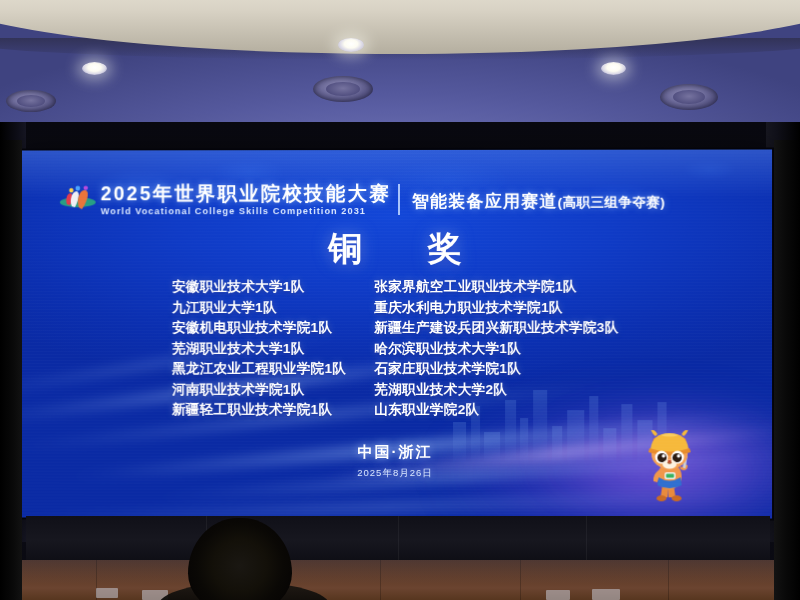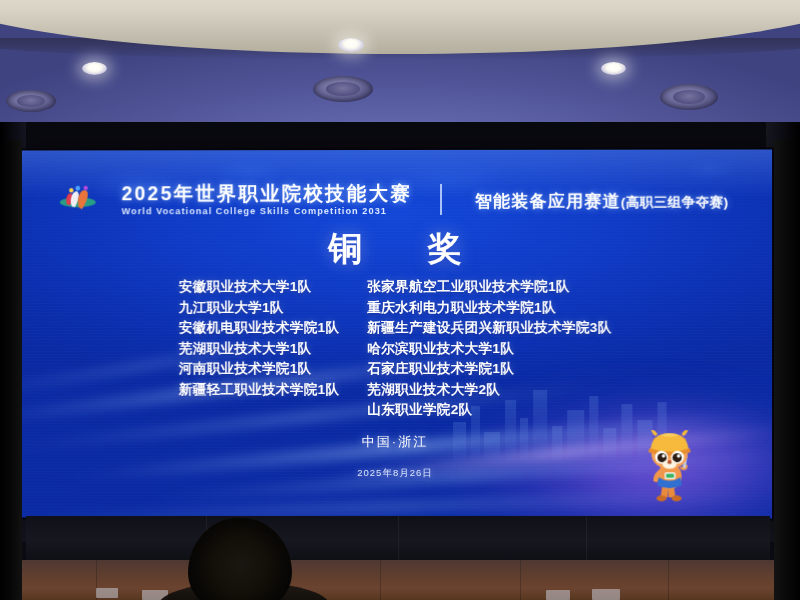--- a/index.html
+++ b/index.html
@@ -98,21 +98,21 @@
   .haze{
     position:absolute;border-radius:50%;filter:blur(22px);
   }
   .skyline{
     position:absolute;right:92px;bottom:56px;width:230px;height:84px;opacity:.30;
   }
   .bldg{position:absolute;bottom:0;background:linear-gradient(180deg,rgba(150,200,255,.55),rgba(80,140,240,.08));}
 
   
   .content{position:absolute;inset:0;}
-  .header{position:absolute;left:38px;top:32px;right:30px;display:flex;align-items:flex-end;gap:24px;}
+  .header{position:absolute;left:38px;top:32px;right:30px;display:flex;align-items:flex-end;gap:3px;}
   .logo{width:40px;height:34px;flex:0 0 auto;position:relative;}
   .titleblock{display:flex;flex-direction:column;line-height:1;}
   .title-cn{
     font-size:19.5px;font-weight:bold;color:#ffffff;letter-spacing:2.2px;
     text-shadow:0 0 7px rgba(150,195,255,.75);white-space:nowrap;
   }
   .title-en{
     font-size:9.2px;font-weight:bold;color:#dbe8ff;letter-spacing:1.05px;
     margin-top:3px;white-space:nowrap;
   }
@@ -133,25 +133,25 @@
   .cols{position:absolute;left:0;right:0;top:127px;display:flex;justify-content:center;gap:28px;}
   .col{display:flex;flex-direction:column;gap:1px;}
   .team{
     font-size:13.6px;font-weight:bold;color:#ffffff;letter-spacing:.3px;
     line-height:19.5px;white-space:nowrap;
     text-shadow:0 1px 4px rgba(10,30,140,.9),0 0 7px rgba(160,200,255,.45);
   }
 
   .footer{position:absolute;left:0;right:0;bottom:38px;text-align:center;}
   .place{
-    font-size:13px;font-weight:normal;color:#ffffff;letter-spacing:2px;
+    font-size:15px;font-weight:bold;color:#ffffff;letter-spacing:2px;
     text-shadow:0 0 8px rgba(170,200,255,.75);
   }
   .date{
-    font-size:9.5px;color:#dce8ff;letter-spacing:1px;margin-top:16px;
+    font-size:9.5px;color:#dce8ff;letter-spacing:1px;margin-top:5px;
     text-shadow:0 0 6px rgba(170,200,255,.6);
   }
 
   .mascot{position:absolute;right:73px;bottom:16px;width:58px;height:72px;}
 
   
   .skirt{
     position:absolute;left:26px;top:516px;width:744px;height:48px;
     background:linear-gradient(180deg,#101018 0%,#17171f 50%,#0d0d14 100%);
   }
@@ -269,20 +269,21 @@
       </div>
 
       <div class="award">铜    奖</div>
 
       <div class="cols">
         <div class="col">
           <div class="team">安徽职业技术大学1队</div>
           <div class="team">九江职业大学1队</div>
           <div class="team">安徽机电职业技术学院1队</div>
           <div class="team">芜湖职业技术大学1队</div>
+          <div class="team">黑龙江农业工程职业学院1队</div>
           <div class="team">河南职业技术学院1队</div>
           <div class="team">新疆轻工职业技术学院1队</div>
         </div>
         <div class="col">
           <div class="team">张家界航空工业职业技术学院1队</div>
           <div class="team">重庆水利电力职业技术学院1队</div>
           <div class="team">新疆生产建设兵团兴新职业技术学院3队</div>
           <div class="team">哈尔滨职业技术大学1队</div>
           <div class="team">石家庄职业技术学院1队</div>
           <div class="team">芜湖职业技术大学2队</div>

